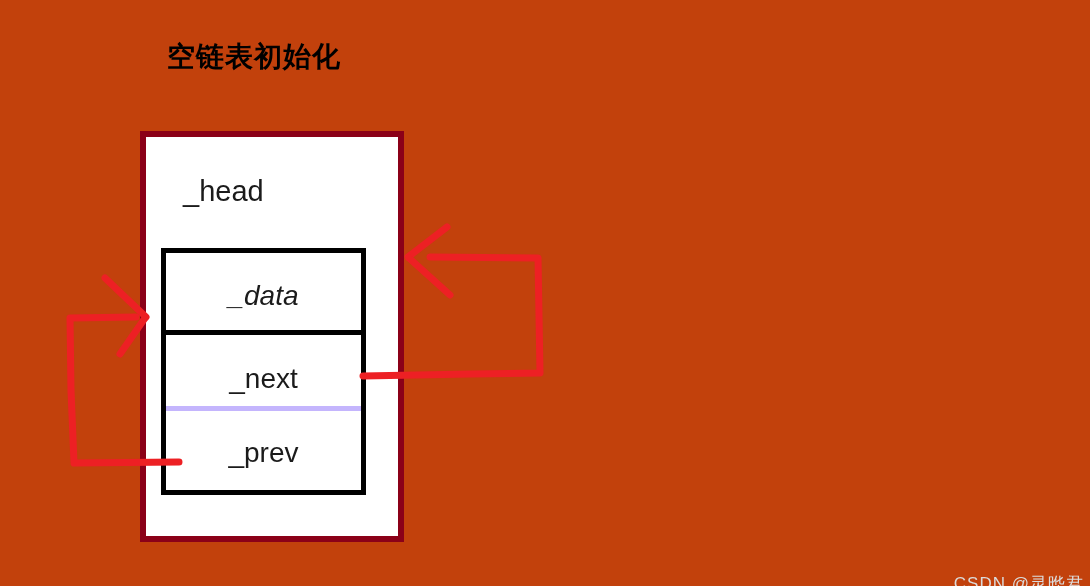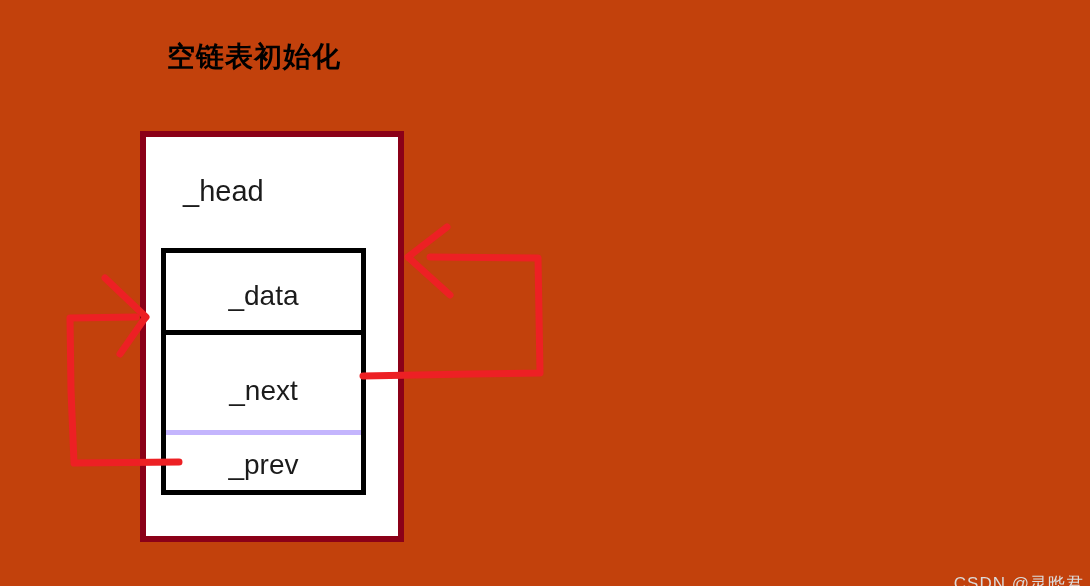--- a/index.html
+++ b/index.html
@@ -57,22 +57,22 @@
     background: #ffffff;
   }
   .cell {
     display: flex;
     align-items: center;
     justify-content: center;
     font-size: 28px;
     color: #1b1b1b;
     box-sizing: border-box;
   }
-  .cell-data { height: 77px; padding-top: 8px; }
-  .cell-next { height: 100px; border-top: 5px solid #000000; padding-top: 16px; }
+  .cell-data { height: 77px; padding-top: 8px; font-style: italic; }
+  .cell-next { height: 76px; border-top: 5px solid #000000; padding-top: 16px; }
   .cell-prev { flex: 1; border-top: 5px solid #c4b5fd; padding-top: 4px; }
   .arrows {
     position: absolute;
     left: 0;
     top: 0;
     width: 1090px;
     height: 586px;
     z-index: 5;
     pointer-events: none;
   }

